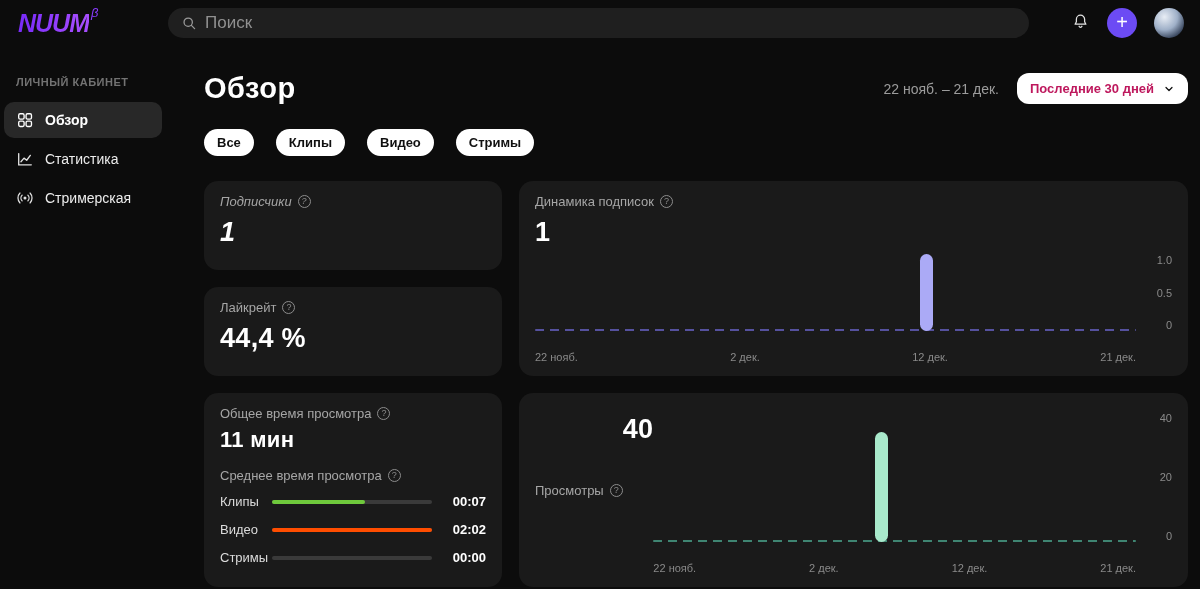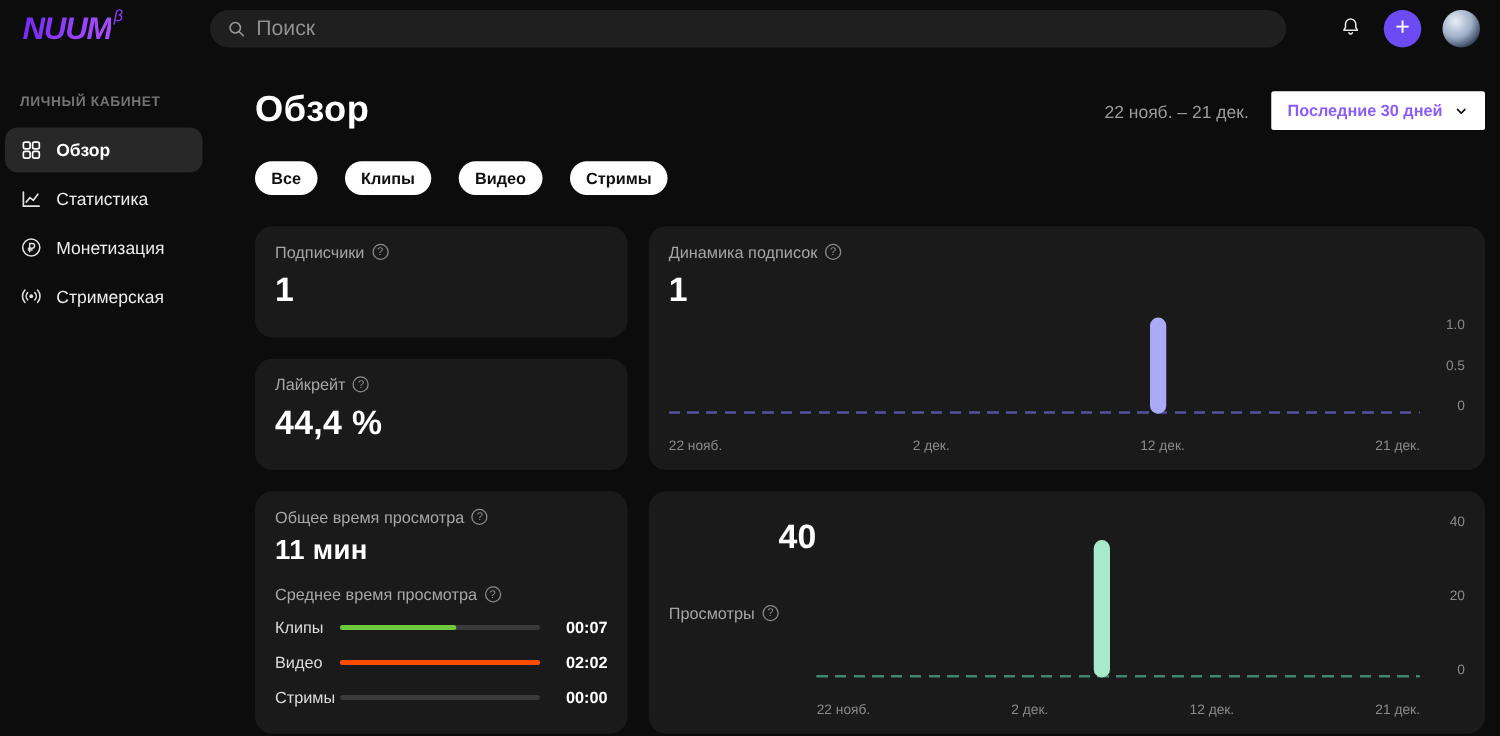--- a/index.html
+++ b/index.html
@@ -53,37 +53,37 @@
   }
   .side-item.active { background: #282828; color: #fff; font-weight: 700; }
   .side-icon { display: flex; align-items: center; }
   
   .main { flex: 1; padding-right: 12px; display: flex; flex-direction: column; }
   .main-header { display: flex; justify-content: space-between; align-items: center; margin-top: 26px; }
   .page-title { font-size: 29px; font-weight: 800; letter-spacing: .5px; }
   .header-right { display: flex; align-items: center; gap: 18px; }
   .date-range { color: #9C9C9C; font-size: 14px; }
   .period-btn {
-    display: flex; align-items: center; gap: 9px; background: #fff; color: #8b5cf6;
-    border: none; border-radius: 2px; padding: 8px 13px; font-size: 13px; font-weight: 600;
+    display: flex; align-items: center; gap: 9px; background: #fff; color: #be185d;
+    border: none; border-radius: 12px; padding: 8px 13px; font-size: 13px; font-weight: 600;
     cursor: pointer; font-family: "Liberation Sans", sans-serif;
   }
   .filters { display: flex; gap: 22px; margin-top: 24px; }
   .pill {
     background: #fff; color: #101010; border: none; border-radius: 15px;
     padding: 6px 13px; font-size: 13px; font-weight: 600; cursor: pointer;
     font-family: "Liberation Sans", sans-serif;
   }
   
   .grid {
     margin-top: 25px; display: grid; grid-template-columns: 298px 1fr;
     grid-template-rows: 89px 89px 194px; gap: 17px;
   }
   .card { background: #1A1A1A; border-radius: 14px; padding: 13px 16px; }
-  .card-subscribers { grid-column: 1; grid-row: 1; }
+  .card-subscribers { grid-column: 1; grid-row: 1; font-style: italic; }
   .card-dynamics    { grid-column: 2; grid-row: 1 / 3; display: flex; flex-direction: column; }
   .card-likerate    { grid-column: 1; grid-row: 2; }
   .card-watchtime   { grid-column: 1; grid-row: 3; }
   .card-views       { grid-column: 2; grid-row: 3; display: flex; flex-direction: row; }
   .card-title { display: flex; align-items: center; gap: 6px; font-size: 13px; color: #A6A6A6; }
   .info {
     width: 13px; height: 13px; border: 1px solid #8C8C8C; border-radius: 50%;
     font-size: 9px; color: #8C8C8C; display: inline-flex; align-items: center;
     justify-content: center; line-height: 1; cursor: pointer; flex: none;
   }
@@ -165,30 +165,20 @@
     <div class="side-item">
       <span class="side-icon">
         <svg width="18" height="18" viewBox="0 0 20 20" fill="none">
           <path d="M3 4v12.5h14" stroke="#E0E0E0" stroke-width="1.5" stroke-linecap="round"></path>
           <path d="M5.5 13l3.4-4 3 2.4 4-5.4" stroke="#E0E0E0" stroke-width="1.5" stroke-linecap="round" stroke-linejoin="round"></path>
         </svg>
       </span>
       <span>Статистика</span>
     </div>
 
-    <div class="side-item">
-      <span class="side-icon">
-        <svg width="18" height="18" viewBox="0 0 20 20" fill="none">
-          <circle cx="10" cy="10" r="7.6" stroke="#E0E0E0" stroke-width="1.4"></circle>
-          <path d="M8.6 13.8V6.4h2.3a2.1 2.1 0 0 1 0 4.2H7.4" stroke="#E0E0E0" stroke-width="1.3" stroke-linecap="round"></path>
-          <path d="M7.4 12.3h3.4" stroke="#E0E0E0" stroke-width="1.3" stroke-linecap="round"></path>
-        </svg>
-      </span>
-      <span>Монетизация</span>
-    </div>
 
     <div class="side-item">
       <span class="side-icon">
         <svg width="18" height="18" viewBox="0 0 20 20" fill="none">
           <circle cx="10" cy="10" r="1.7" fill="#E0E0E0"></circle>
           <path d="M6.8 13.2a4.6 4.6 0 0 1 0-6.4M13.2 6.8a4.6 4.6 0 0 1 0 6.4" stroke="#E0E0E0" stroke-width="1.4" stroke-linecap="round"></path>
           <path d="M4.4 15.5a8 8 0 0 1 0-11M15.6 4.5a8 8 0 0 1 0 11" stroke="#E0E0E0" stroke-width="1.4" stroke-linecap="round"></path>
         </svg>
       </span>
       <span>Стримерская</span>

